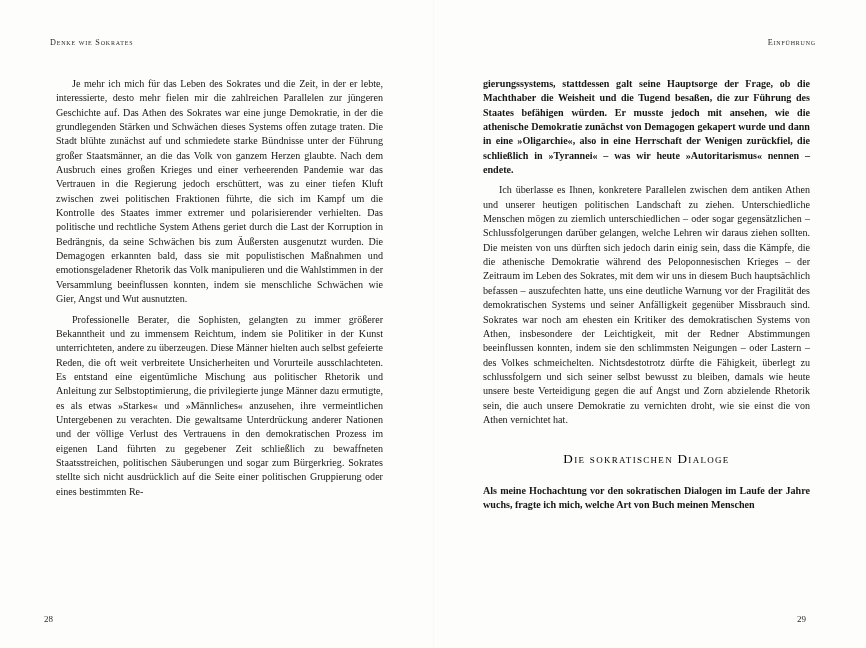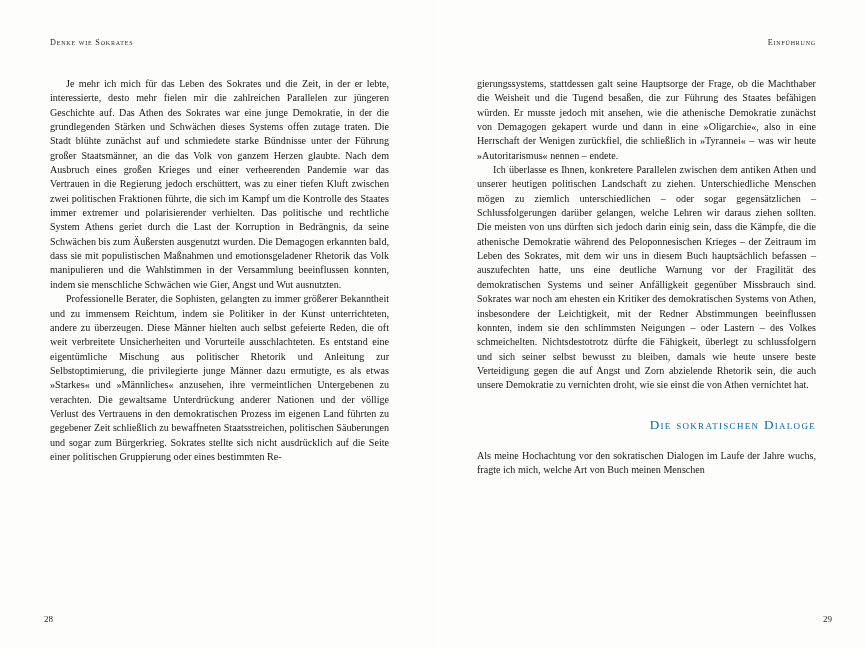--- a/index.html
+++ b/index.html
@@ -48,50 +48,51 @@
   }
   .body-col {
     font-size: 10.1px;
     line-height: 14.35px;
     text-align: justify;
     text-justify: inter-word;
     hyphens: manual;
     color: #171717;
   }
   .body-col p {
-    margin: 0;
+    margin: 6px;
     text-indent: 16px;
   }
   .body-col p.first {
     text-indent: 16px;
   }
   .section-title {
-    text-align: right;
+    text-align: center;
     font-size: 13.2px;
     font-variant: small-caps;
     letter-spacing: 1.3px;
-    color: #0369a1;
+    color: #000000;
     margin: 25px 0 17px 0;
     font-weight: normal;
   }
   .no-indent {
     text-indent: 0 !important;
+    font-weight: bold;
   }
   .folio {
     position: absolute;
     bottom: 24px;
     font-size: 9px;
     color: #2b2b2b;
     font-family: "Liberation Serif", serif;
   }
   .folio.left {
     left: 44px;
   }
   .folio.right {
-    right: 34px;
+    right: 60px;
   }
   .gutter-shadow {
     position: absolute;
     top: 0;
     left: 433px;
     width: 1px;
     height: 648px;
     background: linear-gradient(to right, rgba(0,0,0,0.035), rgba(0,0,0,0.0));
     pointer-events: none;
   }

